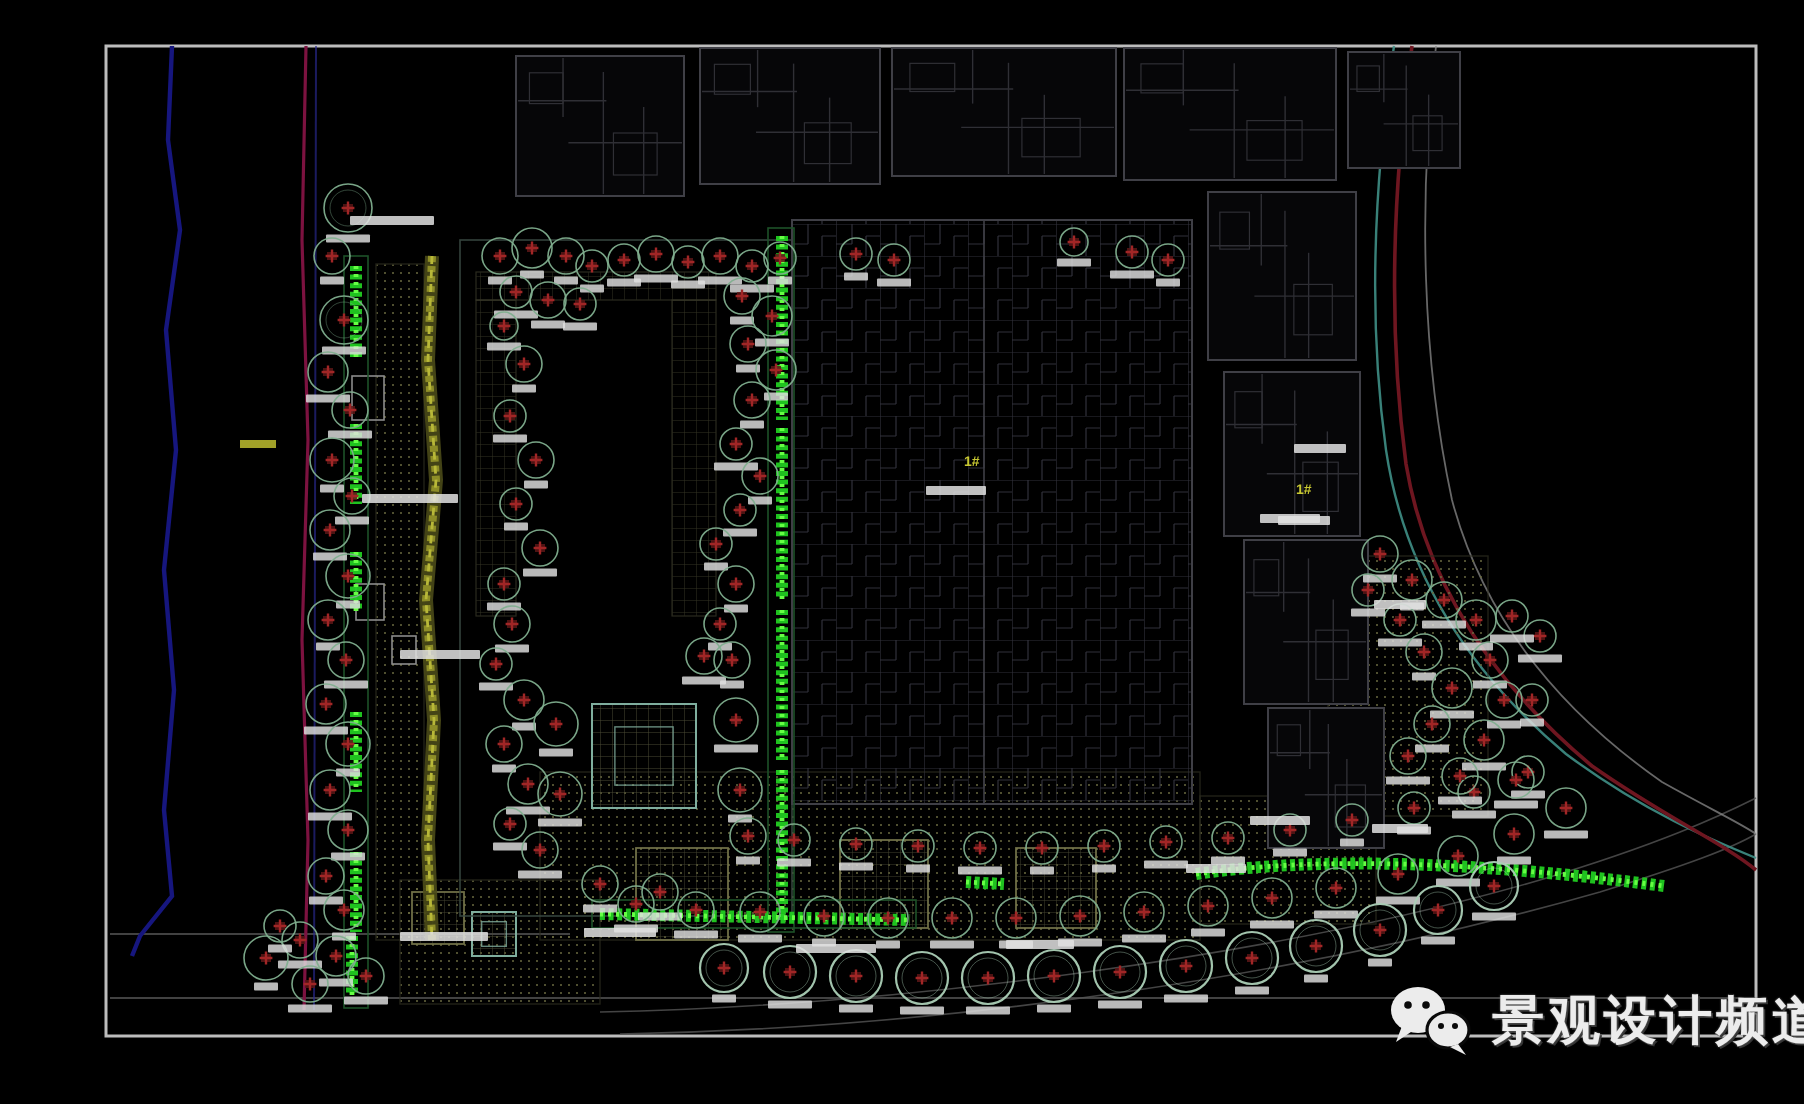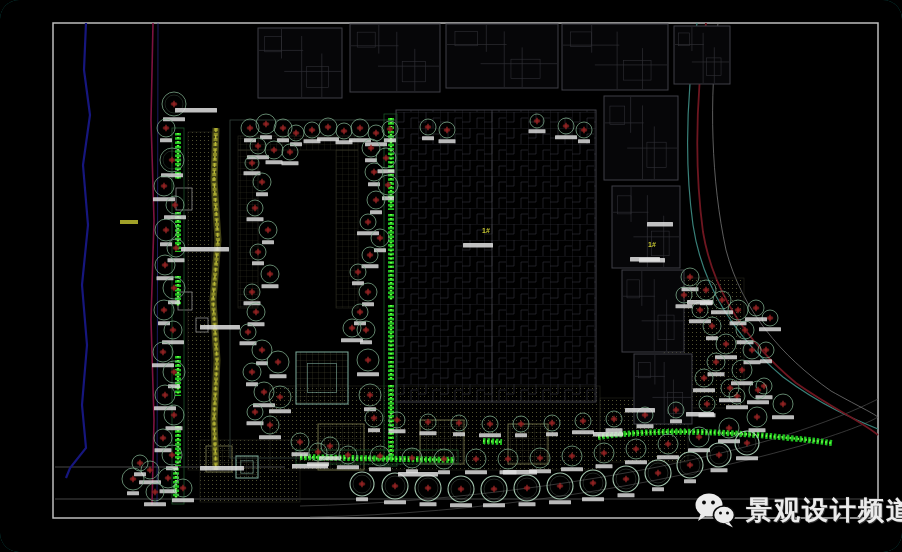--- a/index.html
+++ b/index.html
@@ -1,17 +1,17 @@
 <!DOCTYPE html>
 <html><head>
 <meta charset="utf-8">
 <style>
   html,body{margin:0;padding:0;background:#000;}
   #canvas{position:relative;width:902px;height:552px;background:#0f766e;overflow:hidden;
-          font-family:"Liberation Sans",sans-serif;border-radius:19px;}
+          font-family:"Liberation Sans",sans-serif;}
   #plan-svg{position:absolute;left:0;top:0;}
   #watermark{position:absolute;left:694px;top:491px;height:38px;display:flex;align-items:center;gap:8px;}
   #watermark .wm-text{color:#ececec;font-size:26px;font-weight:700;letter-spacing:2px;line-height:38px;
           text-shadow:0 0 1px #777,1px 1px 0 #333;white-space:nowrap;}
 </style>
 </head>
 <body>
 
 <div id="canvas">
   <svg id="plan-svg" width="902" height="552">

